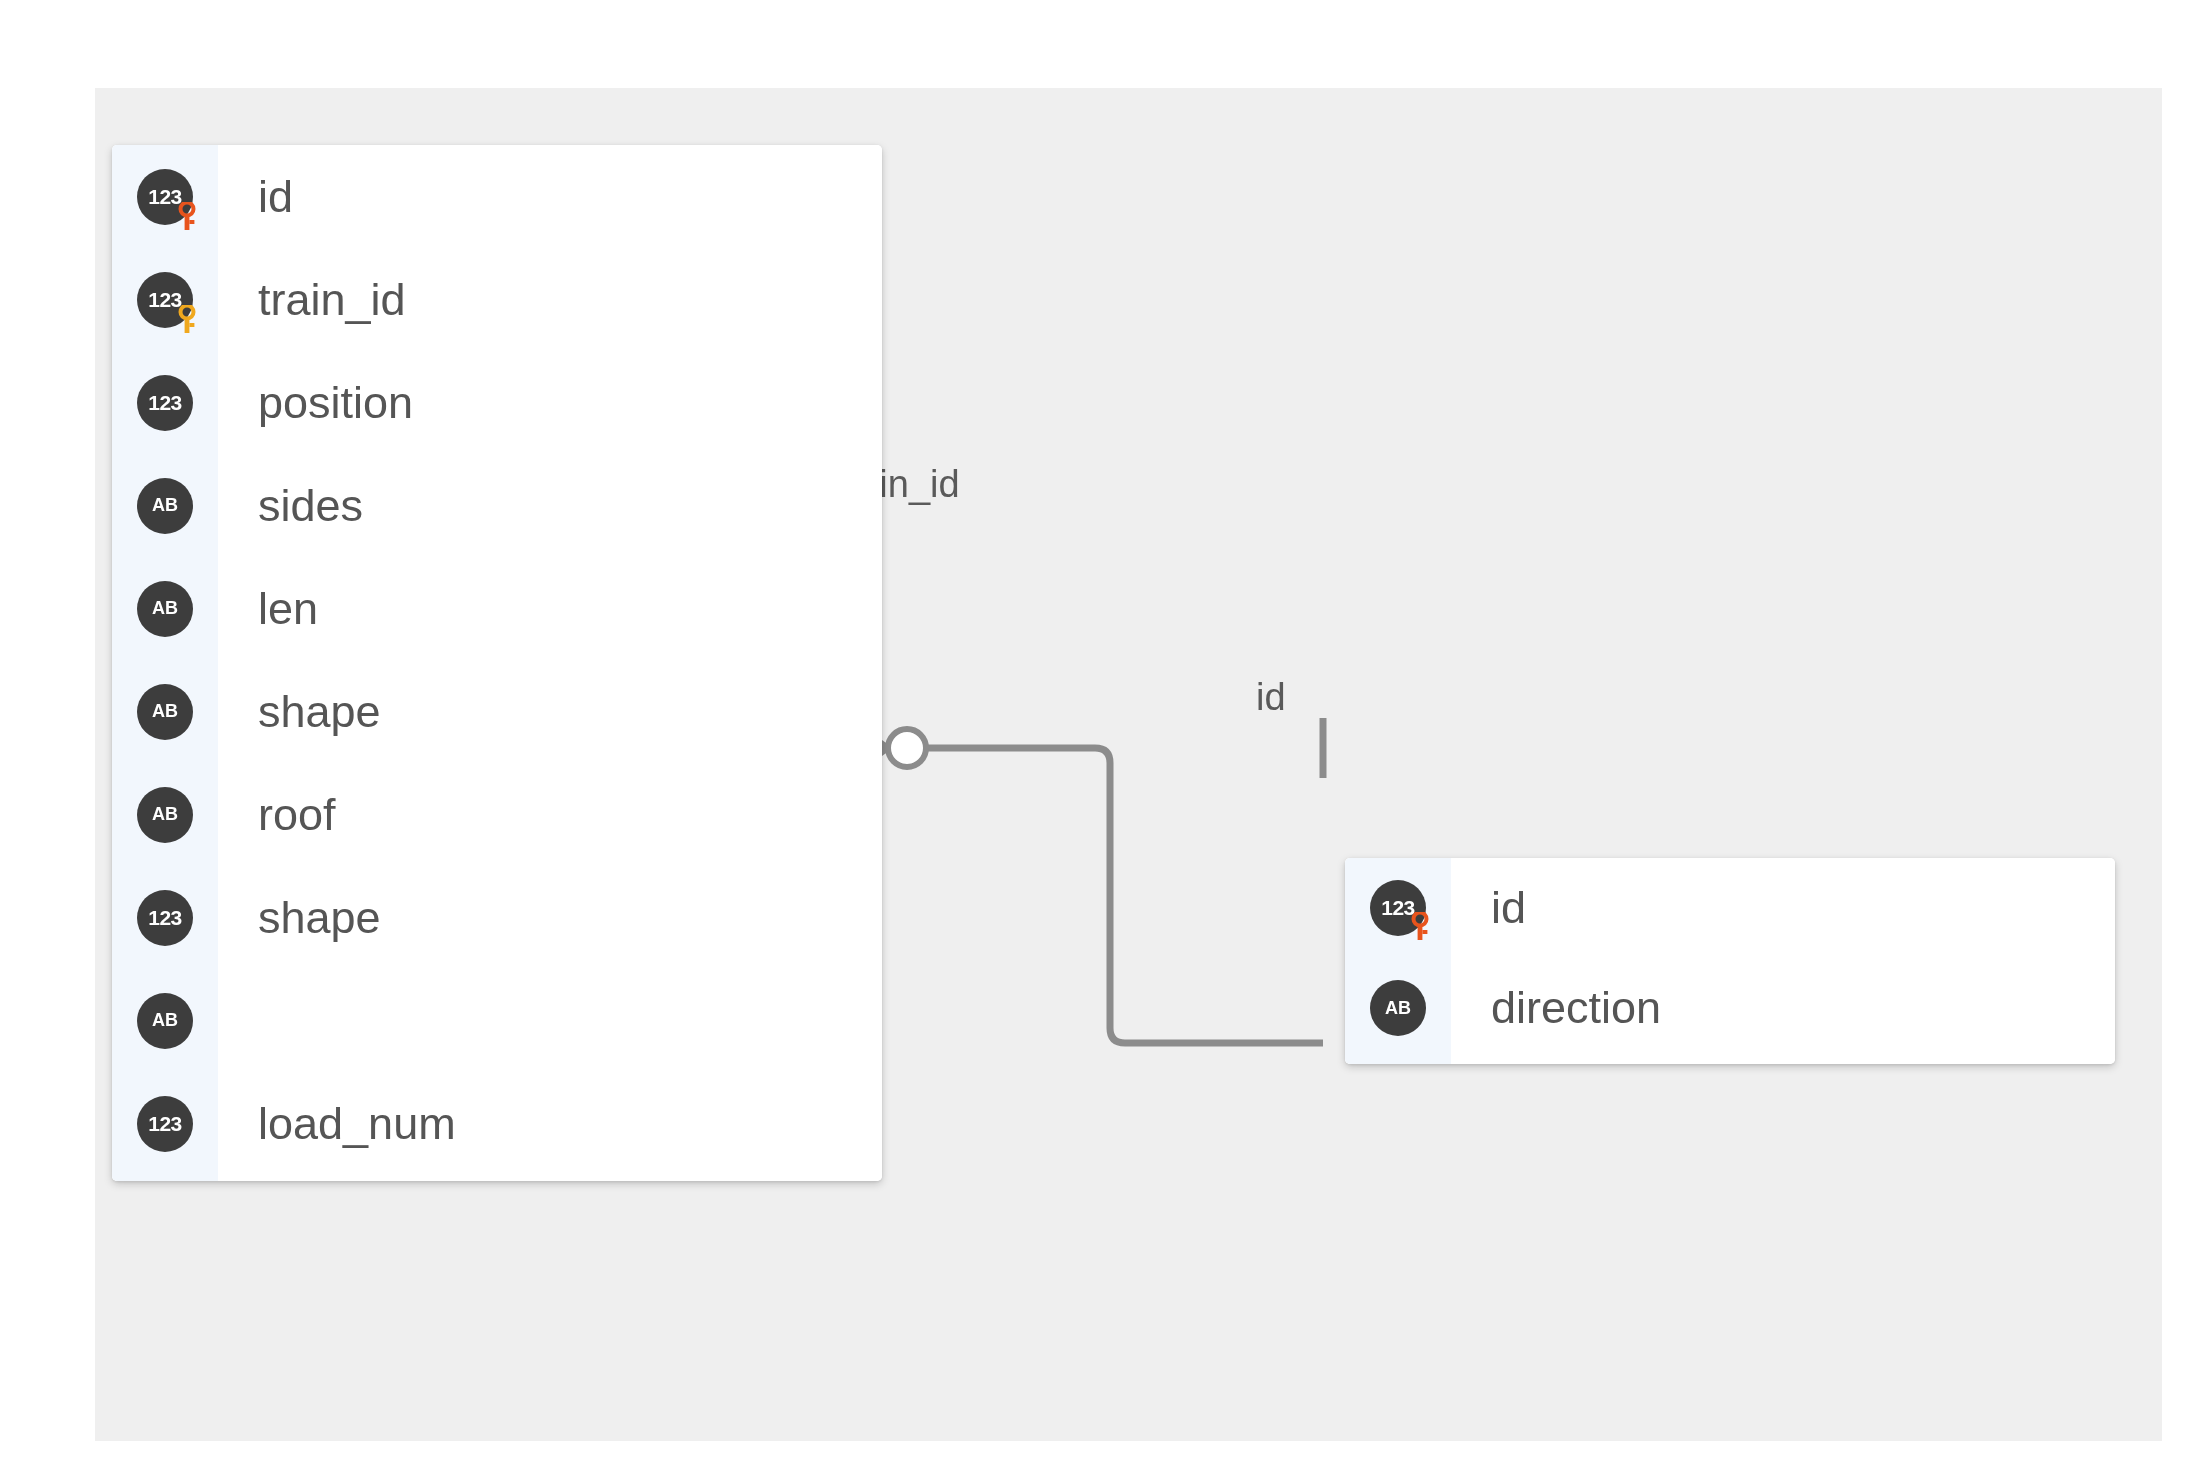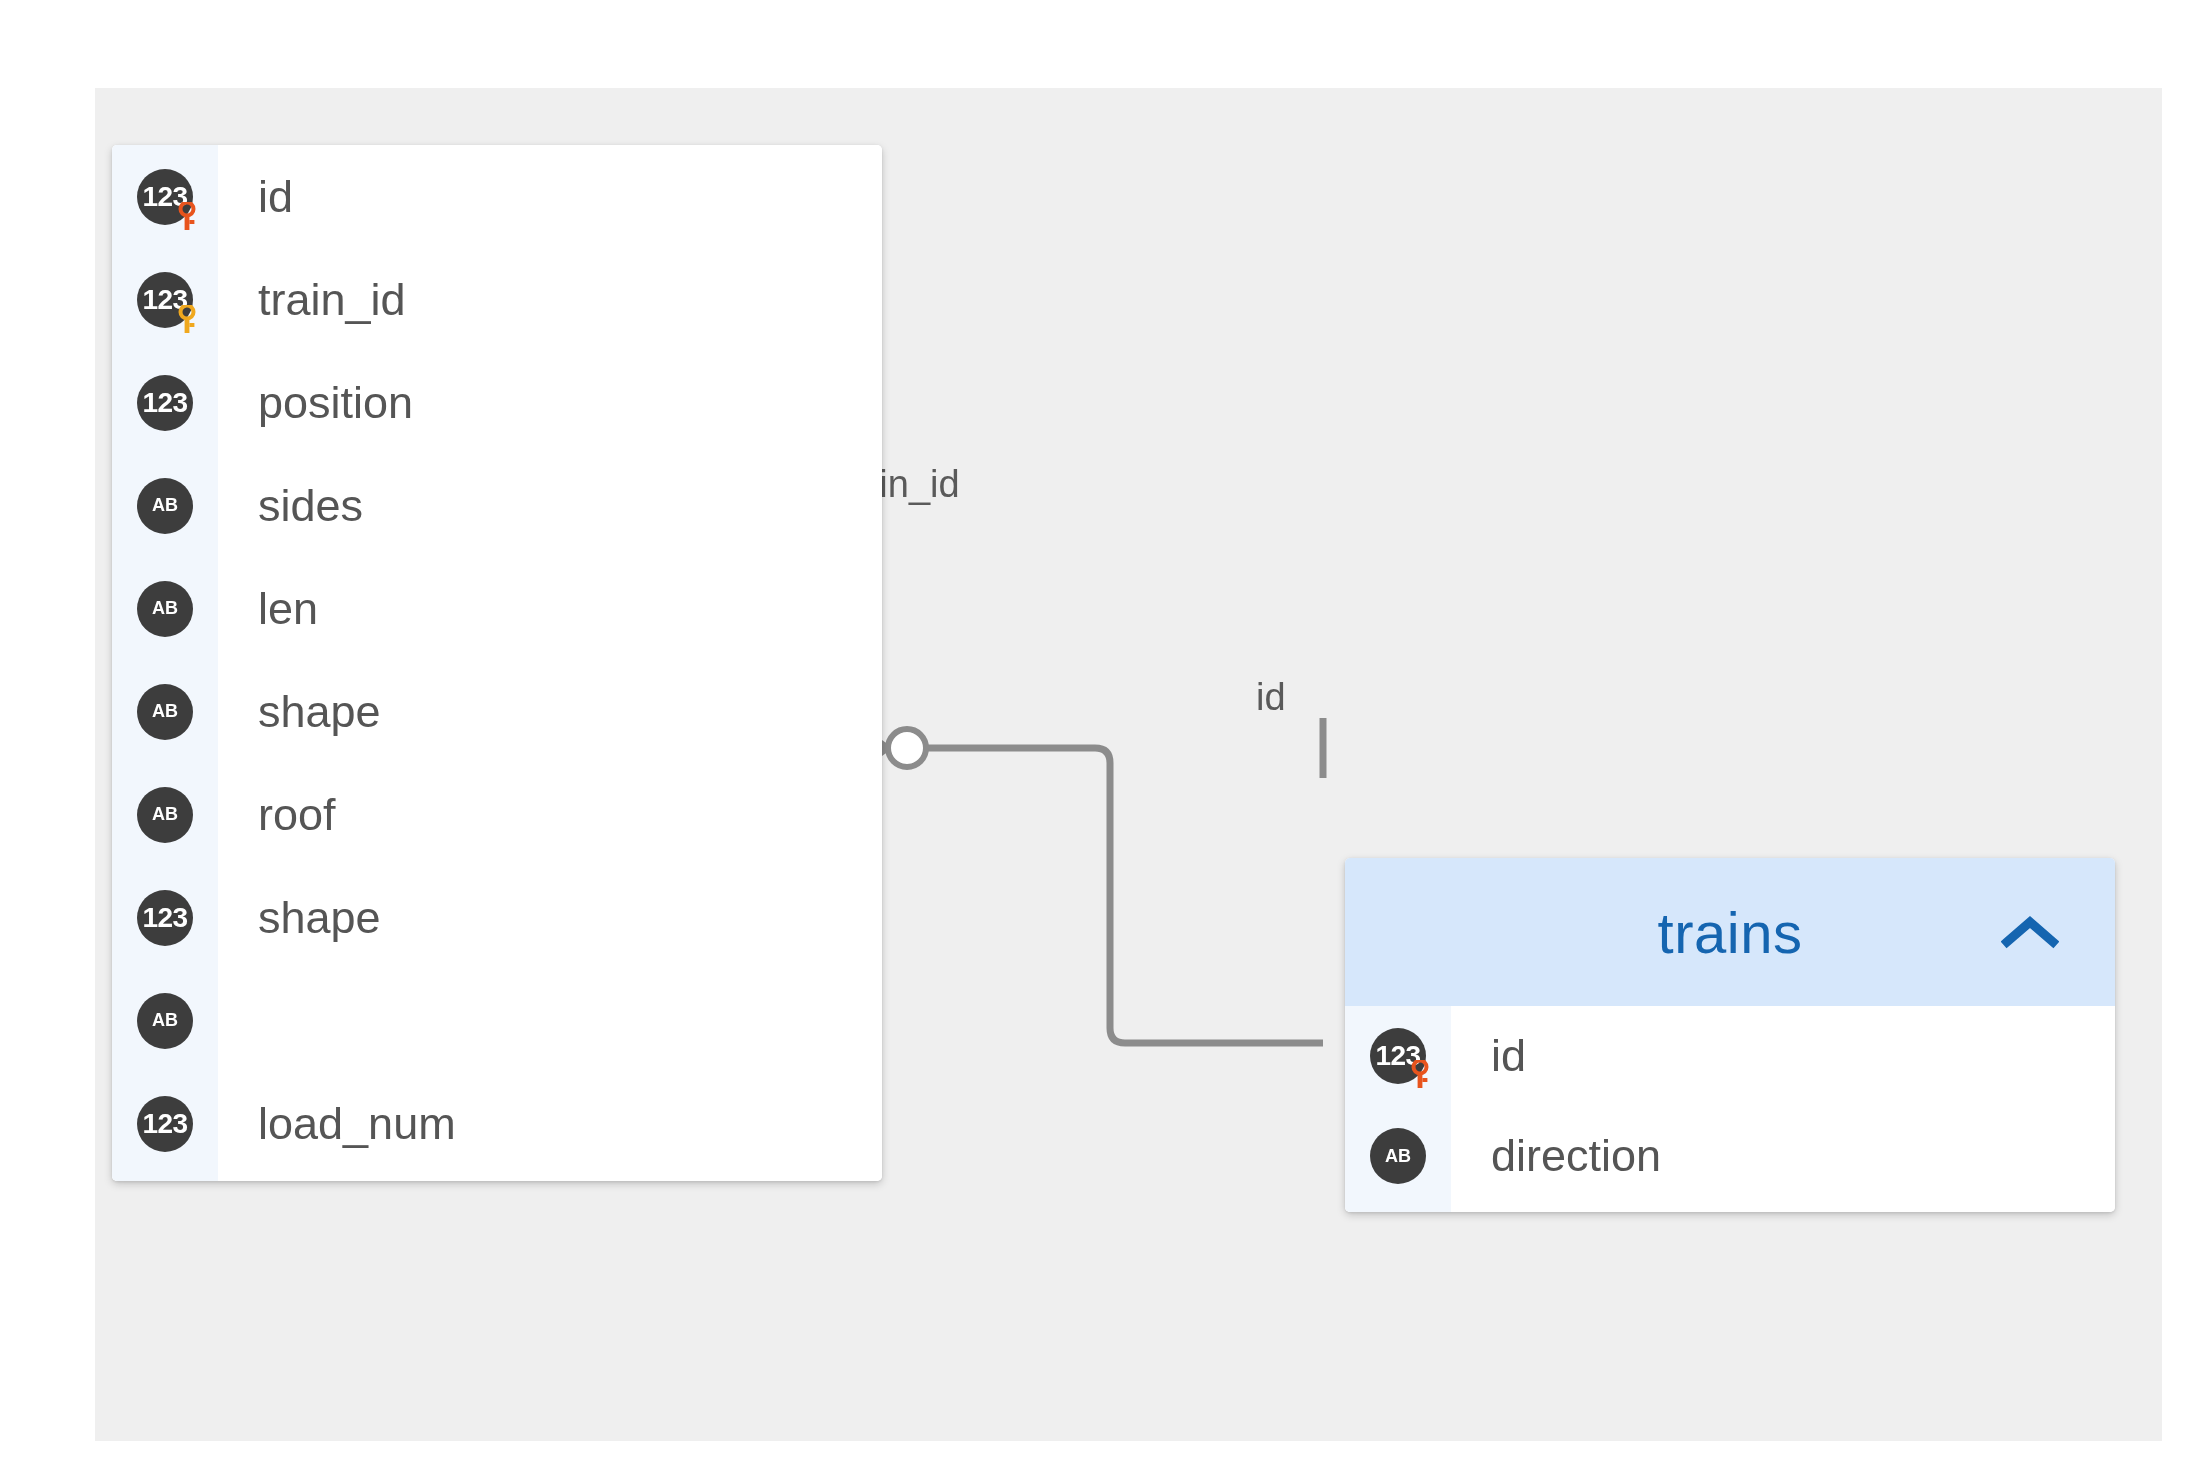--- a/index.html
+++ b/index.html
@@ -95,21 +95,21 @@
   }
   .type-badge {
     width: 56px;
     height: 56px;
     border-radius: 50%;
     background: #3d3d3d;
     color: #ffffff;
     display: flex;
     align-items: center;
     justify-content: center;
-    font-size: 28px;
+    font-size: 21px;
     font-weight: bold;
     letter-spacing: -0.5px;
   }
   .type-badge.ab { font-size: 18px; letter-spacing: 0px; }
 
   .key-mark {
     position: absolute;
     right: 18px;
     bottom: 16px;
     width: 26px;
@@ -242,28 +242,20 @@
         <span class="type-icon">
           <span class="type-badge">123</span>
         </span>
         <span class="field-name">load_num</span>
       </div>
 
     </div>
   </div>
 
   <div class="entity-table" id="table-trains">
-    <div class="entity-header">
-      <span class="entity-title">trains</span>
-      <span class="collapse-toggle">
-        <svg width="58" height="36" viewBox="0 0 58 36" xmlns="http://www.w3.org/2000/svg">
-          <path d="M6 28 L29 8 L52 28" fill="none" stroke="#1565b0" stroke-width="9" stroke-linecap="square" stroke-linejoin="miter"></path>
-        </svg>
-      </span>
-    </div>
     <div class="entity-fields">
 
       <div class="field-row">
         <span class="type-icon">
           <span class="type-badge">123</span>
           <svg class="key-mark" viewBox="0 0 26 30">
             <circle cx="13" cy="7" r="6.5" fill="none" stroke="#e8541d" stroke-width="4"></circle>
             <rect x="10.6" y="12" width="4.8" height="16" fill="#e8541d"></rect>
             <rect x="15.4" y="18" width="5" height="4" fill="#e8541d"></rect>
           </svg>

